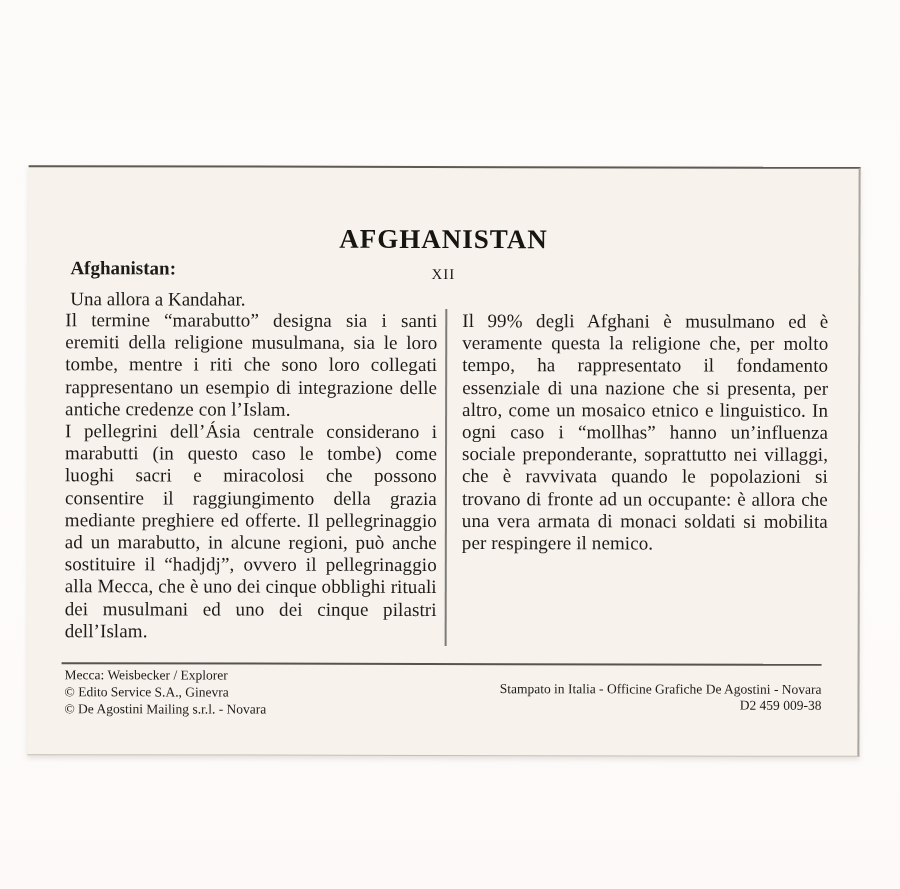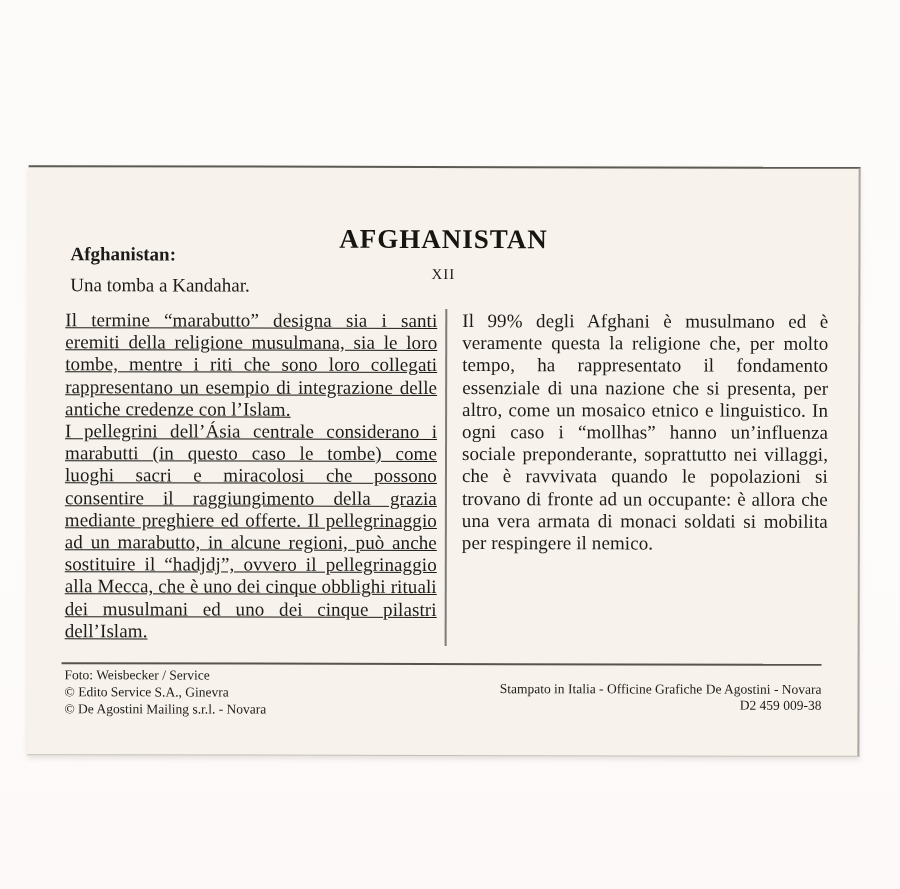--- a/index.html
+++ b/index.html
@@ -49,42 +49,42 @@
     left: 0;
     top: 98px;
     width: 100%;
     text-align: center;
     font-size: 15px;
     letter-spacing: 1px;
   }
   .caption {
     position: absolute;
     left: 42px;
-    top: 76px;
+    top: 90px;
     width: 300px;
   }
   .caption-label {
     font-size: 19px;
     font-weight: bold;
     margin: 0 0 9px 0;
   }
   .caption-text {
     font-size: 19px;
     margin: 0;
   }
   .col {
     position: absolute;
     top: 142px;
     font-size: 19px;
     line-height: 22.2px;
     text-align: justify;
     letter-spacing: 0.1px;
   }
   .col p { margin: 0; }
-  .col-left  { left: 37px;  width: 372px; text-decoration: underline; }
+  .col-left  { left: 37px;  width: 372px; }
   .col-right { left: 434px; width: 366px; }
   .col-divider {
     position: absolute;
     left: 417px;
     top: 141px;
     width: 2px;
     height: 337px;
     background: #7e7c78;
   }
   .footer-rule {
@@ -118,38 +118,38 @@
 <div class="scan-bg"></div>
 
 <div class="postcard">
 
   <div class="title">AFGHANISTAN</div>
 
   <div class="numeral">XII</div>
 
   <div class="caption">
     <p class="caption-label">Afghanistan:</p>
-    <p class="caption-text">Una tomba a Kandahar.</p>
+    <p class="caption-text">Una allora a Kandahar.</p>
   </div>
 
   <div class="col col-left">
     <p>Il termine “marabutto” designa sia i santi eremiti della religione musulmana, sia le loro tombe, mentre i riti che sono loro collegati rappresentano un esempio di integrazione delle antiche credenze con l’Islam.</p>
     <p>I pellegrini dell’Ásia centrale considerano i marabutti (in questo caso le tombe) come luoghi sacri e miracolosi che possono consentire il raggiungimento della grazia mediante preghiere ed offerte. Il pellegrinaggio ad un marabutto, in alcune regioni, può anche sostituire il “hadjdj”, ovvero il pellegrinaggio alla Mecca, che è uno dei cinque obblighi rituali dei musulmani ed uno dei cinque pilastri dell’Islam.</p>
   </div>
 
   <div class="col-divider"></div>
 
   <div class="col col-right">
     <p>Il 99% degli Afghani è musulmano ed è veramente questa la religione che, per molto tempo, ha rappresentato il fondamento essenziale di una nazione che si presenta, per altro, come un mosaico etnico e linguistico. In ogni caso i “mollhas” hanno un’influenza sociale preponderante, soprattutto nei villaggi, che è ravvivata quando le popolazioni si trovano di fronte ad un occupante: è allora che una vera armata di monaci soldati si mobilita per respingere il nemico.</p>
   </div>
 
   <div class="footer-rule"></div>
 
   <div class="footer-left">
-    <div>Foto: Weisbecker / Service</div>
+    <div>Mecca: Weisbecker / Explorer</div>
     <div>© Edito Service S.A., Ginevra</div>
     <div>© De Agostini Mailing s.r.l. - Novara</div>
   </div>
 
   <div class="footer-right">
     <div>Stampato in Italia - Officine Grafiche De Agostini - Novara</div>
     <div>D2 459 009-38</div>
   </div>
 
 </div>

